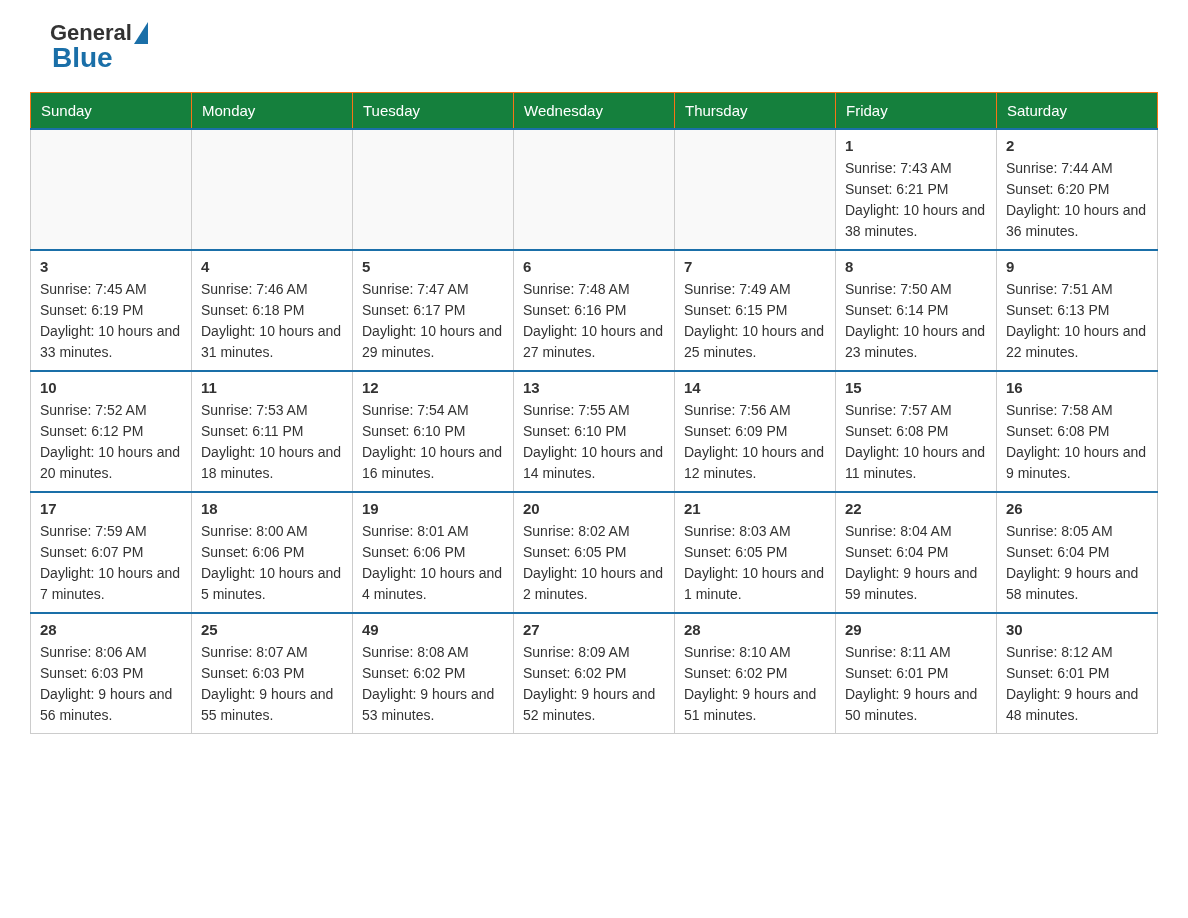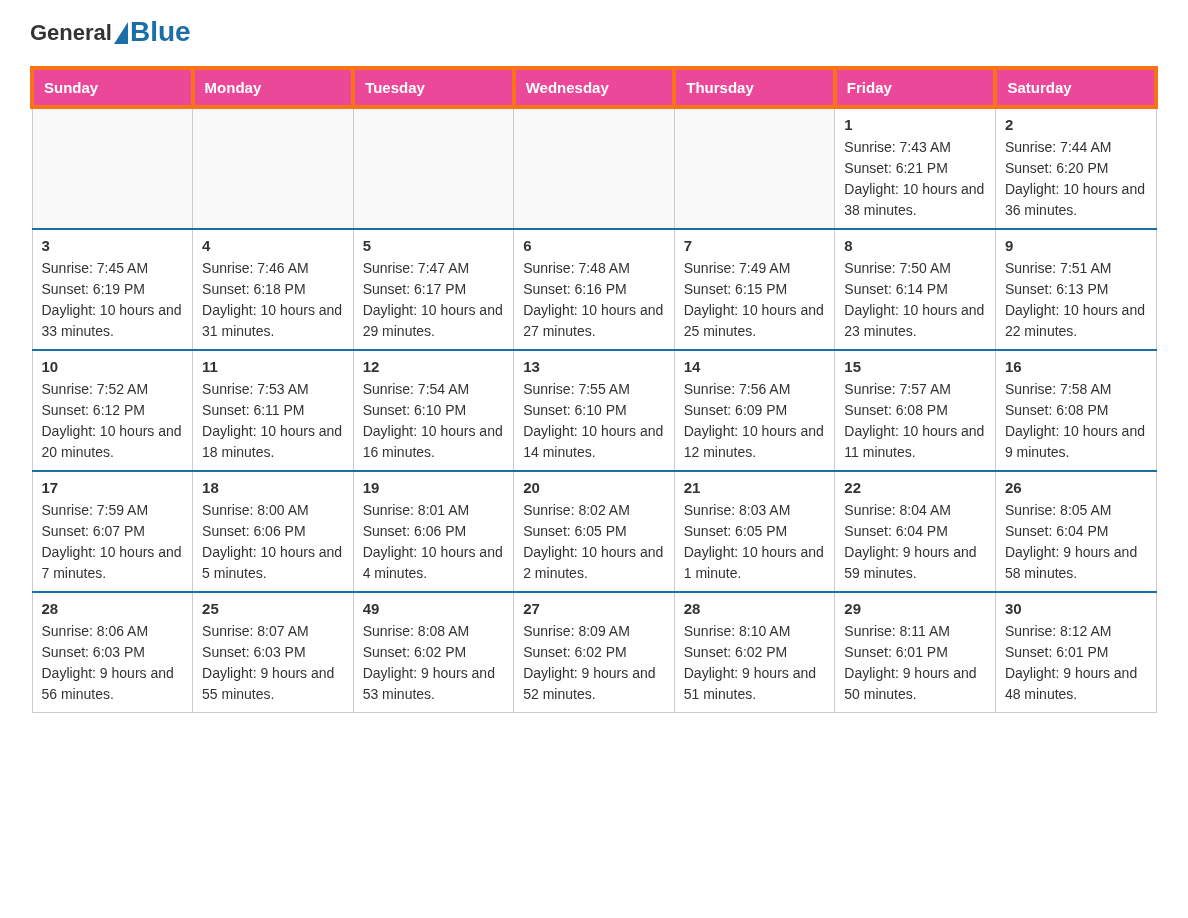--- a/index.html
+++ b/index.html
@@ -51,27 +51,27 @@
     .title-block h2 {
       font-size: 22px;
       font-weight: normal;
       color: #444;
     }
     .calendar {
       width: 100%;
       border-collapse: collapse;
     }
     .calendar th {
-      background-color: #ec4899;
+      background-color: #15803d;
       color: #fff;
       font-size: 15px;
-      font-weight: bold;
+      font-weight: normal;
       padding: 9px 10px;
       text-align: left;
-      border: 4px solid #f97316;
+      border: 1px solid #f97316;
     }
     .calendar td {
       vertical-align: top;
       border: 1px solid #ccc;
       padding: 7px 9px;
       width: 14.28%;
       font-size: 13px;
       color: #333;
       min-height: 90px;
     }
@@ -90,22 +90,23 @@
     .day-info {
       font-size: 14px;
       line-height: 1.5;
       color: #333;
     }
     .empty-cell {
       background: #f9f9f9;
     }
     .logo-wrapper {
       display: flex;
-      flex-direction: row;
+      flex-direction: column;
       align-items: flex-start;
+      margin-left: 20px;
     }
     .logo-row1 {
       display: flex;
       align-items: center;
     }
   </style>
 </head>
 <body>
 
 <div class="header">

